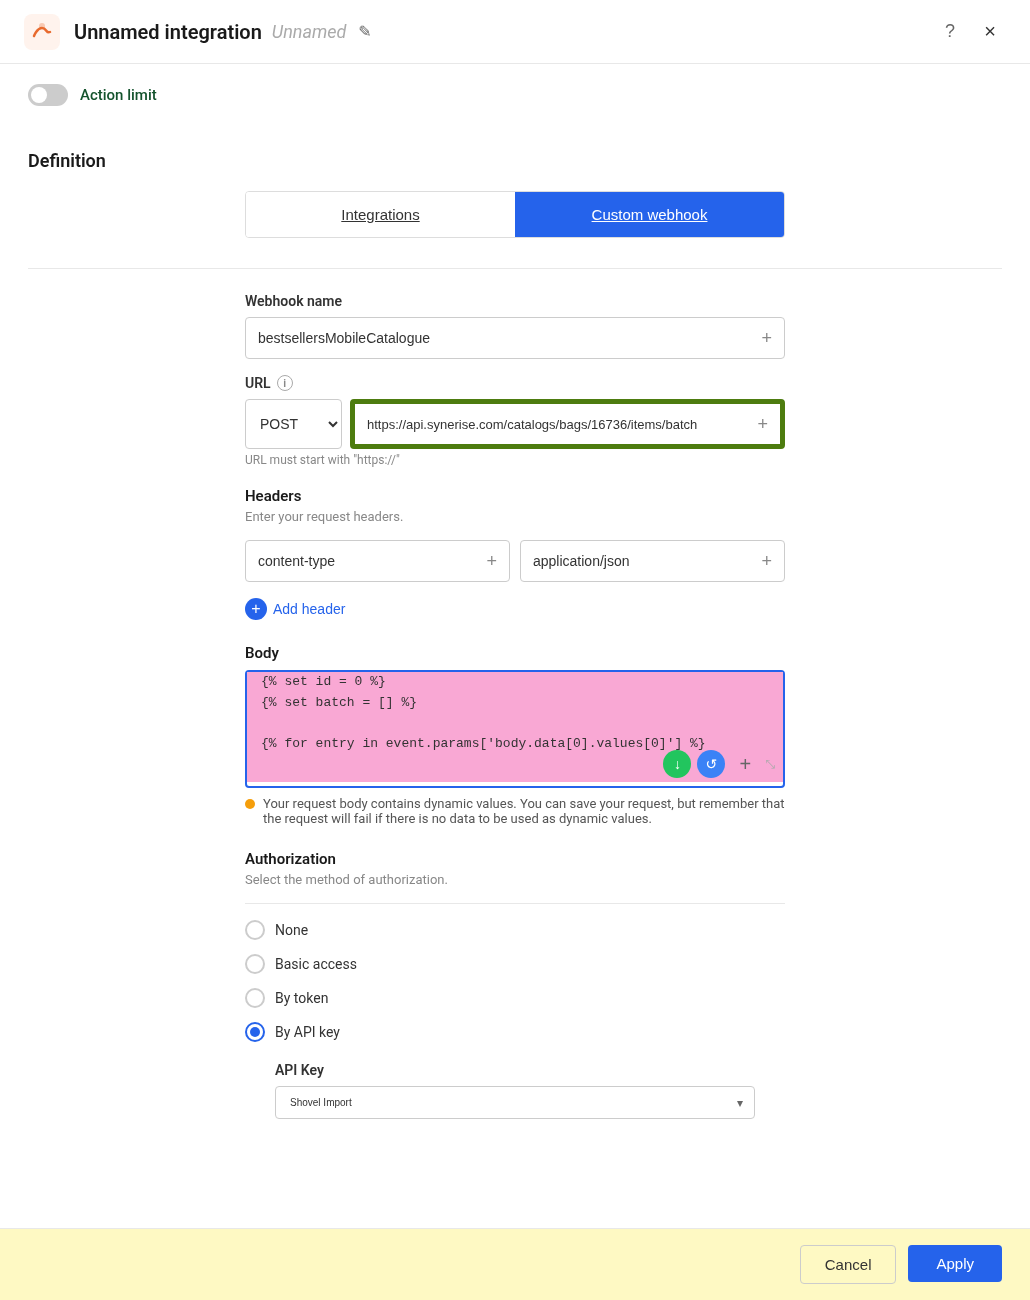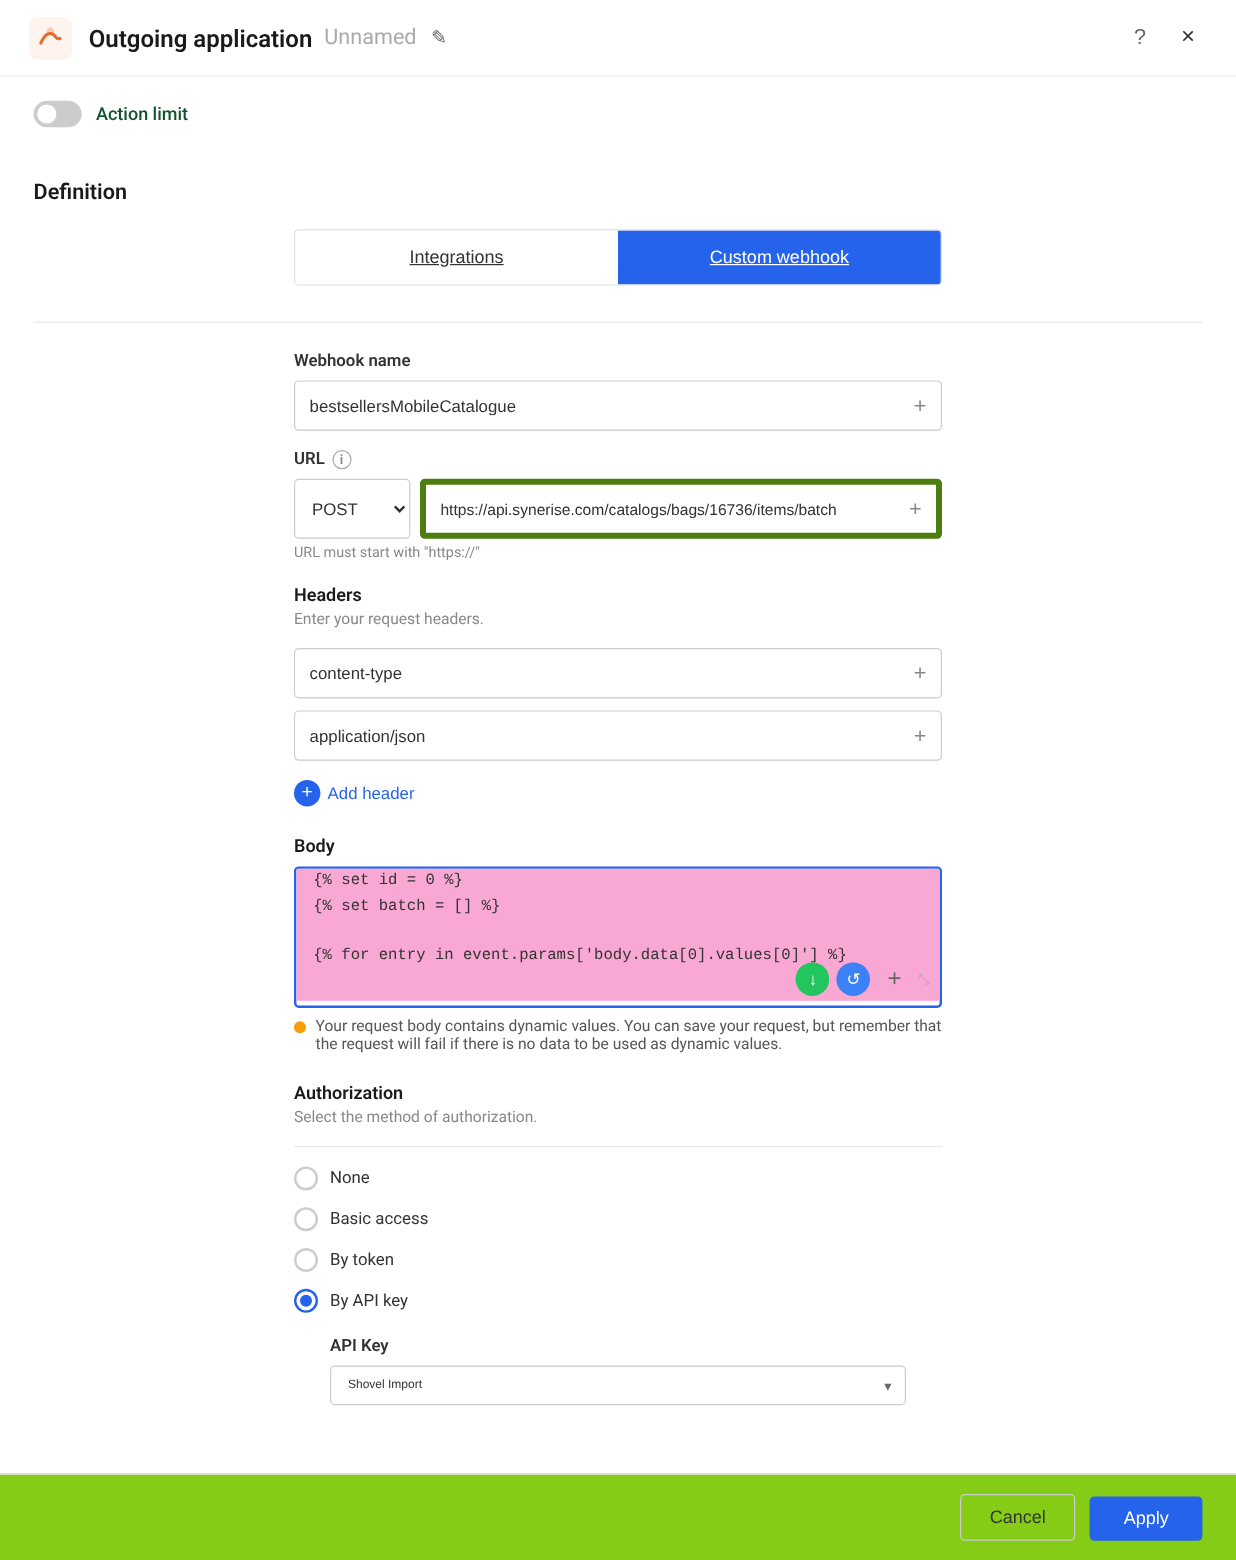--- a/index.html
+++ b/index.html
@@ -38,20 +38,21 @@
       font-size: 20px;
       font-weight: 600;
       color: #1a1a1a;
       margin-right: 10px;
     }
     .header-subtitle {
       font-size: 18px;
       color: #aaa;
       font-weight: 400;
       margin-right: 8px;
+      font-style: italic;
     }
     .edit-icon-btn {
       background: none;
       border: none;
       cursor: pointer;
       color: #666;
       font-size: 16px;
       padding: 2px 4px;
     }
     .header-spacer { flex: 1; }
@@ -274,21 +275,20 @@
     .headers-sublabel {
       font-size: 13px;
       color: #888;
       margin-bottom: 16px;
     }
 
     .headers-row {
       display: flex;
       gap: 10px;
       margin-bottom: 12px;
-      flex-direction: column;
     }
     .header-input-wrap {
       flex: 1;
       display: flex;
       align-items: center;
       border: 1px solid #ccc;
       border-radius: 4px;
       background: #fff;
     }
     .header-input-wrap input {
@@ -491,25 +491,25 @@
       transform: translateY(-50%);
       pointer-events: none;
       color: #666;
       font-size: 12px;
     }
 
     
     .footer {
       display: flex;
       justify-content: flex-end;
-      align-items: flex-end;
+      align-items: flex-start;
       gap: 12px;
       padding: 16px 28px;
       border-top: 1px solid #e8e8e8;
-      background: #84cc16;
+      background: #fef9c3;
       margin-top: auto;
     }
     .cancel-btn {
       background: none;
       border: 1px solid #ccc;
       border-radius: 4px;
       padding: 10px 24px;
       font-size: 15px;
       color: #333;
       cursor: pointer;
@@ -531,21 +531,21 @@
 <div class="modal">
 
   <div class="header">
     <div class="logo-icon">
       <svg viewBox="0 0 36 36" fill="none" xmlns="http://www.w3.org/2000/svg">
         <rect width="36" height="36" rx="8" fill="#fff3ed"></rect>
         <path d="M10 22 C10 22 13 14 18 14 C23 14 22 20 26 18" stroke="#e86a2e" stroke-width="2.5" stroke-linecap="round" fill="none"></path>
         <circle cx="18" cy="12" r="3" fill="#e86a2e" opacity="0.3"></circle>
       </svg>
     </div>
-    <span class="header-title">Outgoing application</span>
+    <span class="header-title">Unnamed integration</span>
     <span class="header-subtitle">Unnamed</span>
     <button class="edit-icon-btn">
       <span>✎</span>
     </button>
     <div class="header-spacer"></div>
     <button class="header-help-btn">
       <span>?</span>
     </button>
     <button class="header-close-btn">
       <span>×</span>

